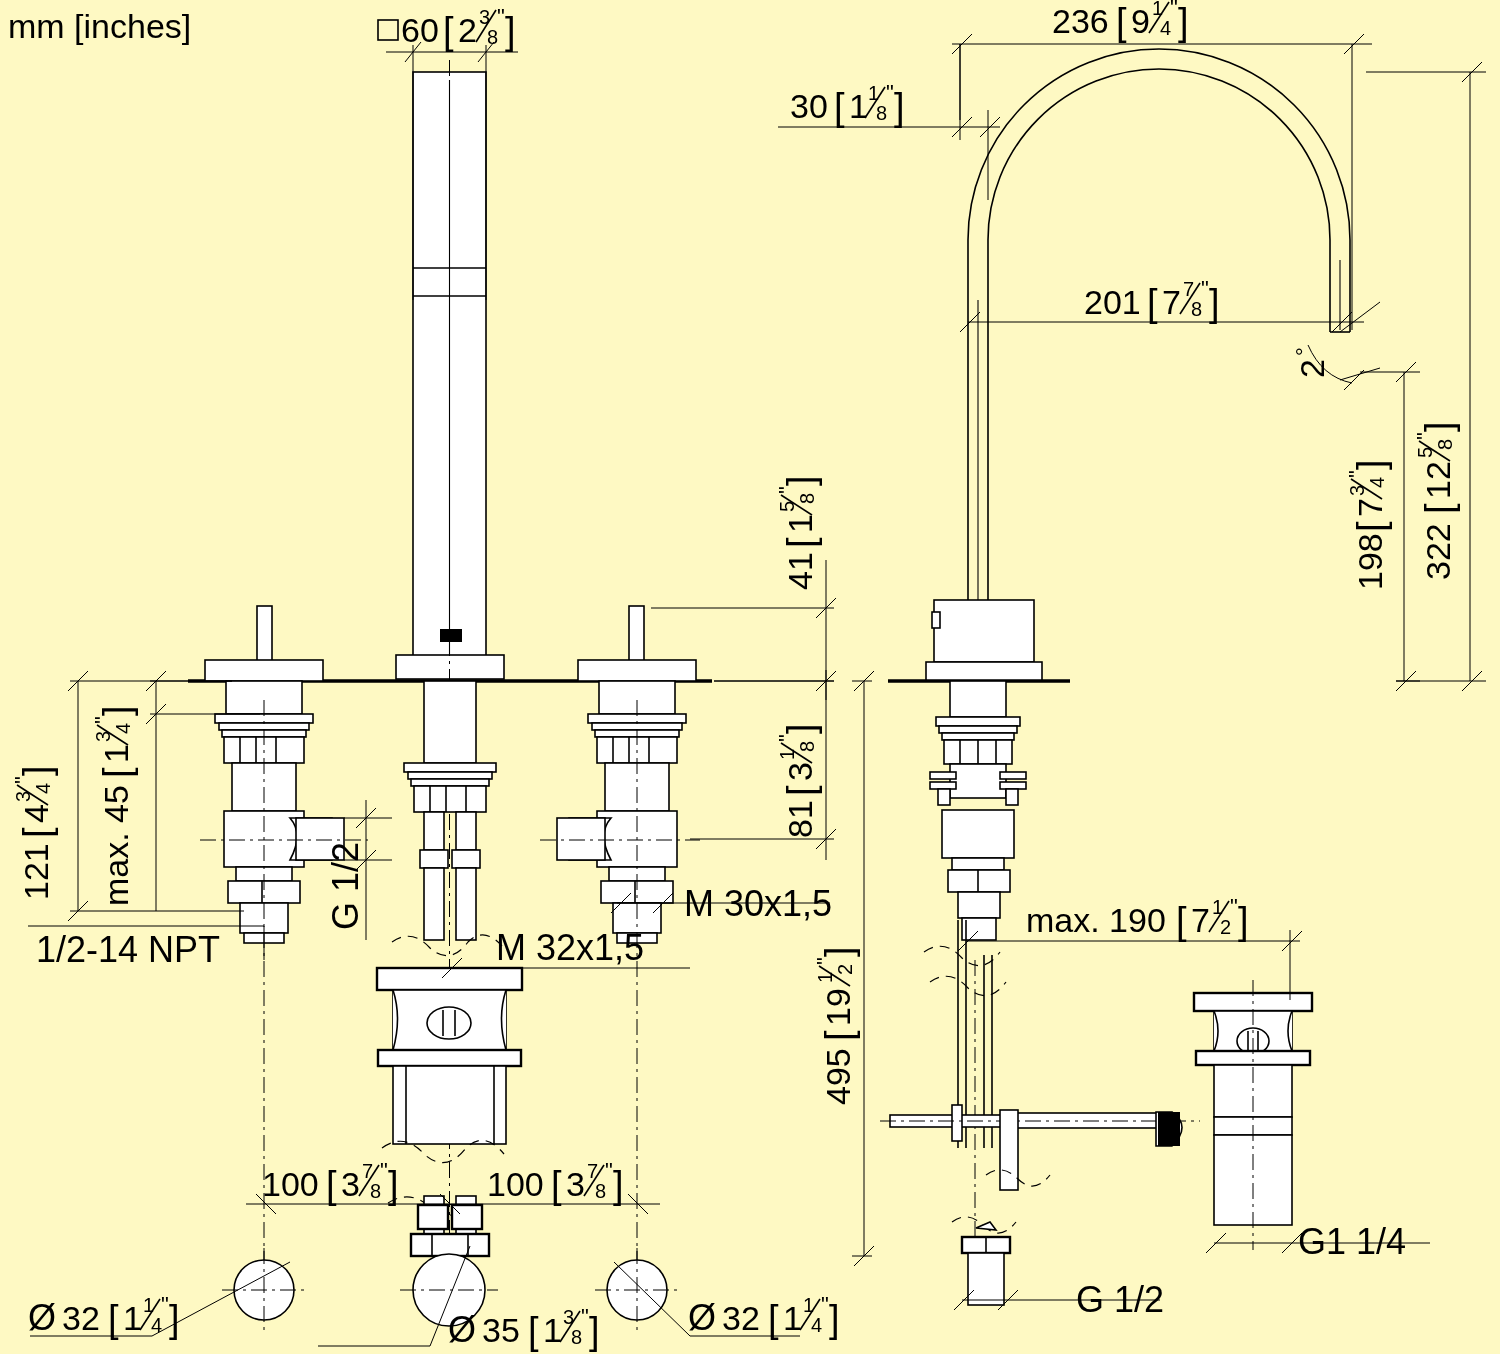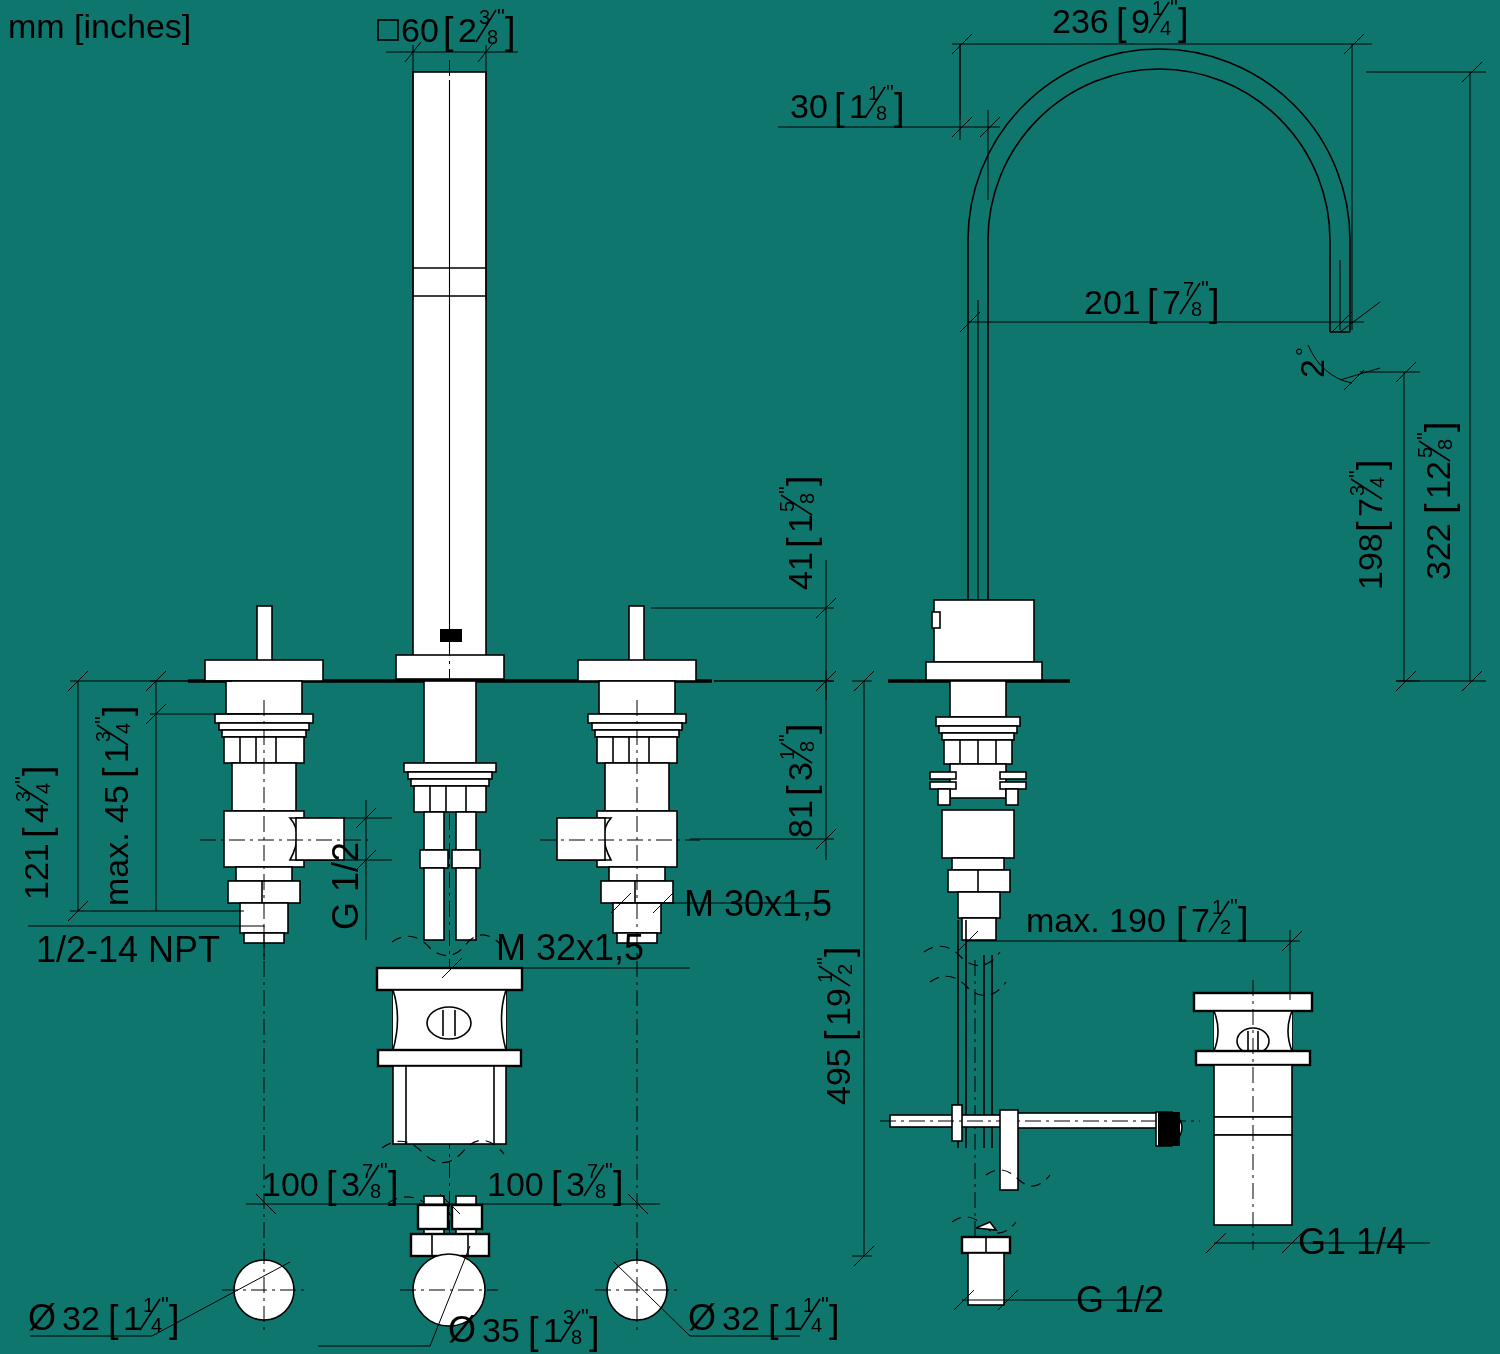--- a/index.html
+++ b/index.html
@@ -1,17 +1,17 @@
 <!DOCTYPE html>
 <html><head>
 <meta charset="utf-8">
 <style>
   html,body{margin:0;padding:0;background:#ffffff;}
   body{width:1500px;height:1354px;font-family:"Liberation Sans",sans-serif;color:#000;}
-  #stage{position:relative;width:1500px;height:1354px;overflow:hidden;background:#0f766e;}
+  #stage{position:relative;width:1500px;height:1354px;overflow:hidden;background:#fef9c3;}
   svg{position:absolute;left:0;top:0;}
   .t{font-family:"Liberation Sans",sans-serif;fill:#000;}
 </style>
 </head>
 <body>
 
 <div id="stage">
 
 <svg width="1500" height="1354" viewBox="0 0 1500 1354">
   <defs>

